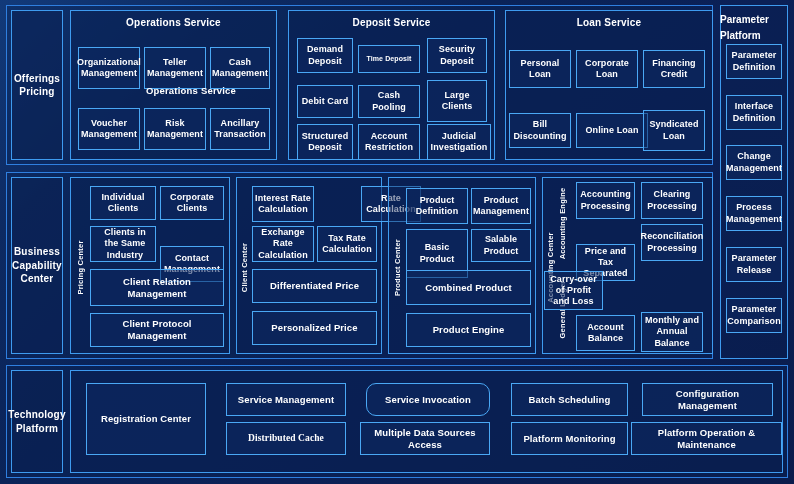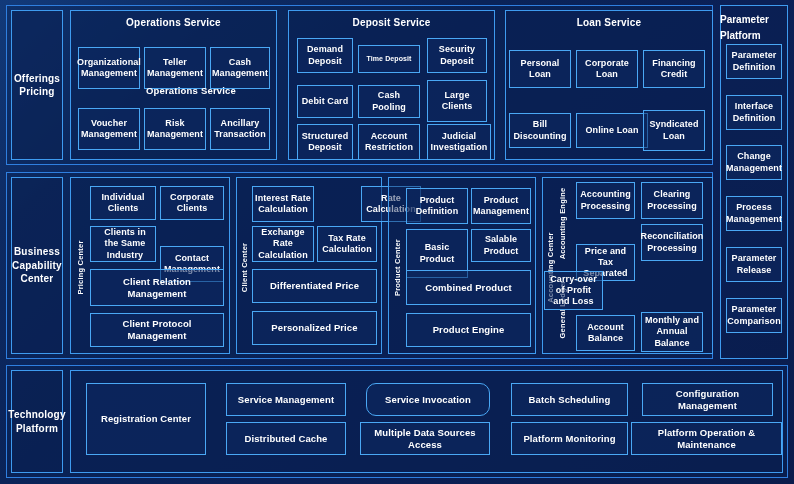--- a/index.html
+++ b/index.html
@@ -175,21 +175,21 @@
   <div class="abs tile" style="left:641px;top:312px;width:62px;height:40px;">Monthly and Annual Balance</div>
 
   <div class="abs lane" style="left:6px;top:365px;width:782px;height:113px;"></div>
 
   <div class="abs lane-label" style="left:11px;top:370px;width:52px;height:103px;">Technology Platform</div>
 
   <div class="abs panel" style="left:70px;top:370px;width:713px;height:103px;"></div>
 
   <div class="abs tile wide" style="left:86px;top:383px;width:120px;height:72px;">Registration Center</div>
   <div class="abs tile wide" style="left:226px;top:383px;width:120px;height:33px;">Service Management</div>
-  <div class="abs tile wide" style="left:226px;top:422px;width:120px;height:33px;">Distributed Cache</div>
+  <div class="abs tile wide" style="left:226px;top:422px;width:120px;height:33px;font-family:Liberation Serif, serif;">Distributed Cache</div>
   <div class="abs tile wide" style="left:366px;top:383px;width:124px;height:33px;border-radius:10px;">Service Invocation</div>
   <div class="abs tile wide" style="left:360px;top:422px;width:130px;height:33px;">Multiple Data Sources Access</div>
   <div class="abs tile wide" style="left:511px;top:383px;width:117px;height:33px;">Batch Scheduling</div>
   <div class="abs tile wide" style="left:511px;top:422px;width:117px;height:33px;">Platform Monitoring</div>
   <div class="abs tile wide" style="left:642px;top:383px;width:131px;height:33px;">Configuration Management</div>
   <div class="abs tile wide" style="left:631px;top:422px;width:151px;height:33px;">Platform Operation &amp; Maintenance</div>
 
 </div>
 
 </body></html>

